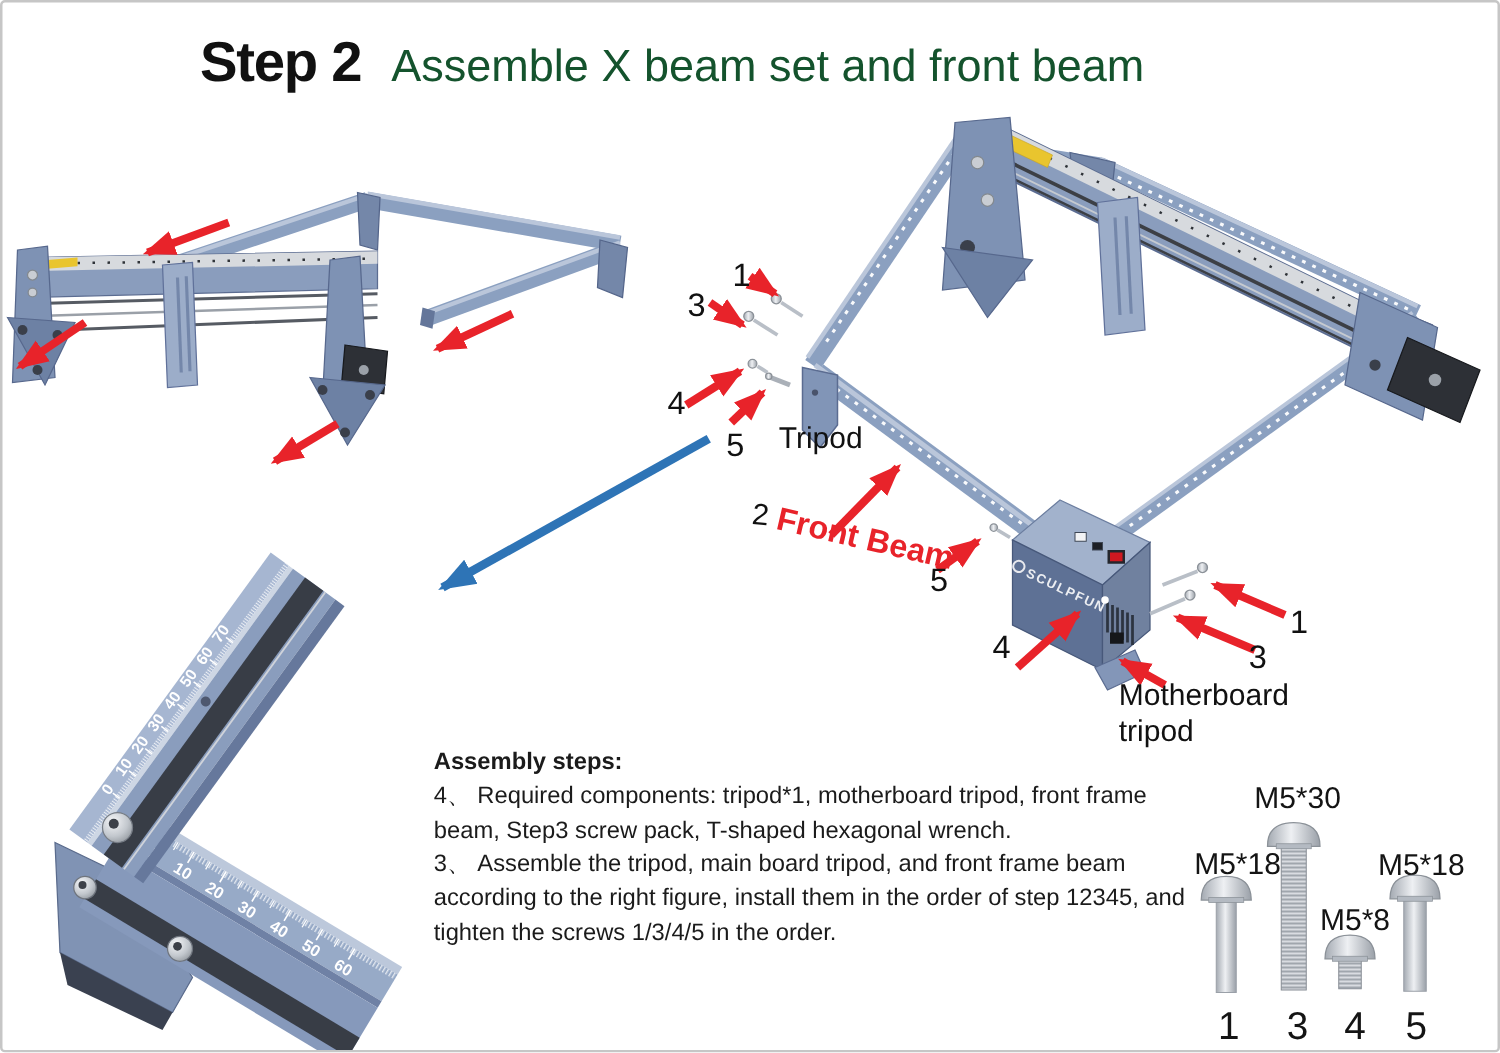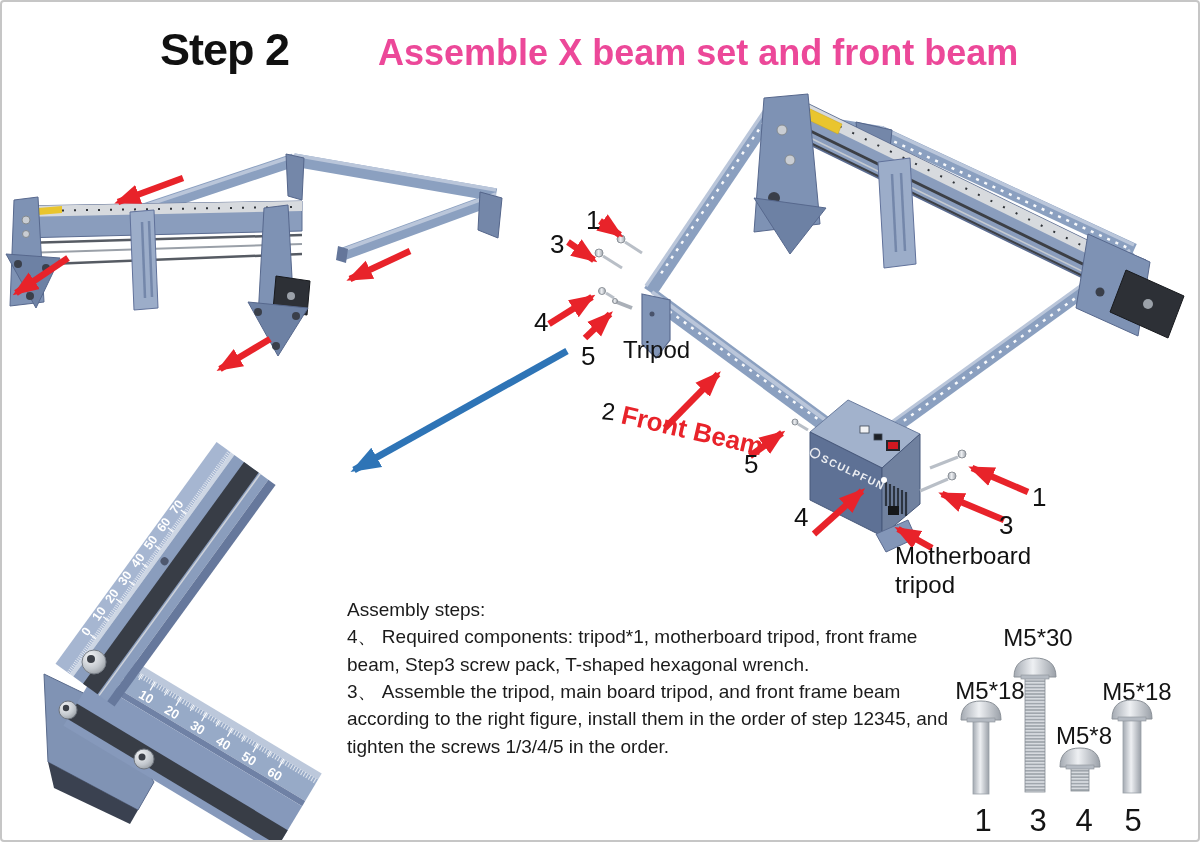--- a/index.html
+++ b/index.html
@@ -2,26 +2,26 @@
 <html><head>
 <meta charset="utf-8">
 <style>
   html,body{margin:0;padding:0;background:#ffffff;}
   .page{
     position:relative;width:1200px;height:842px;background:#ffffff;
     border:2px solid #c6c6c6;border-radius:4px;box-sizing:border-box;overflow:hidden;
     font-family:"Liberation Sans",sans-serif;color:#161616;
   }
   .scene{position:absolute;left:0;top:0;width:1196px;height:838px;}
-  .title-row{position:absolute;left:158px;top:22px;display:flex;align-items:baseline;gap:45px;white-space:nowrap;justify-content:space-between;}
+  .title-row{position:absolute;left:158px;top:22px;display:flex;align-items:baseline;gap:24px;white-space:nowrap;justify-content:space-between;}
   .title-step{font-size:45px;font-weight:800;letter-spacing:-1px;color:#111;}
-  .title-main{font-size:36px;font-weight:700;color:#ec4899;margin-left:44px;}
+  .title-main{font-size:36px;font-weight:400;color:#14532d;}
   .steps{position:absolute;left:345px;top:594px;width:601px;font-size:19px;line-height:1.44;color:#1b1b1b;}
   .steps p{margin:0;}
-  .steps .heading{font-weight:400;}
+  .steps .heading{font-weight:700;}
   .red-text{color:#e8111a;}
   
   .callout{font-size:26px;fill:#111;}
   .lbl{font-size:24px;fill:#111;}
   .fb{font-size:26px;font-weight:700;fill:#e8232a;}
   .spec{font-size:24px;fill:#141414;text-anchor:middle;}
   .pnum{font-size:31px;fill:#141414;text-anchor:middle;}
   .ruler{fill:#ffffff;font-weight:700;text-anchor:middle;}
   .rv{font-size:12.5px;}
   .rh{font-size:13px;}

